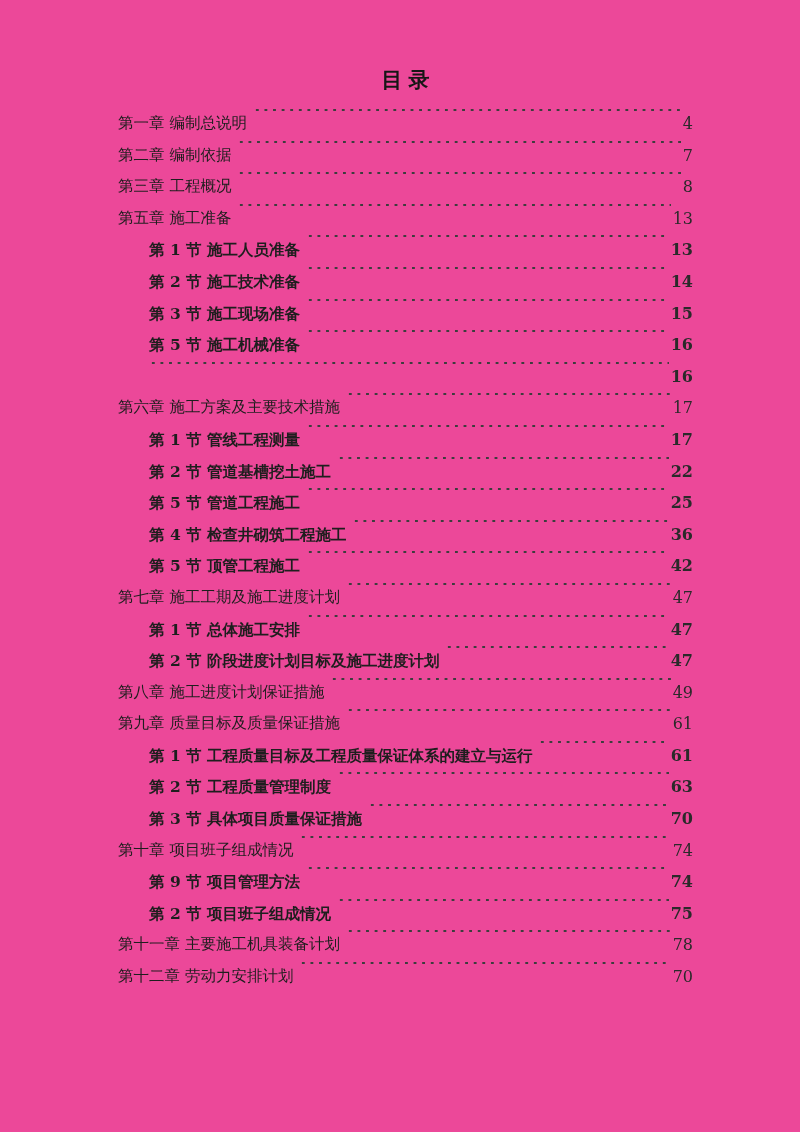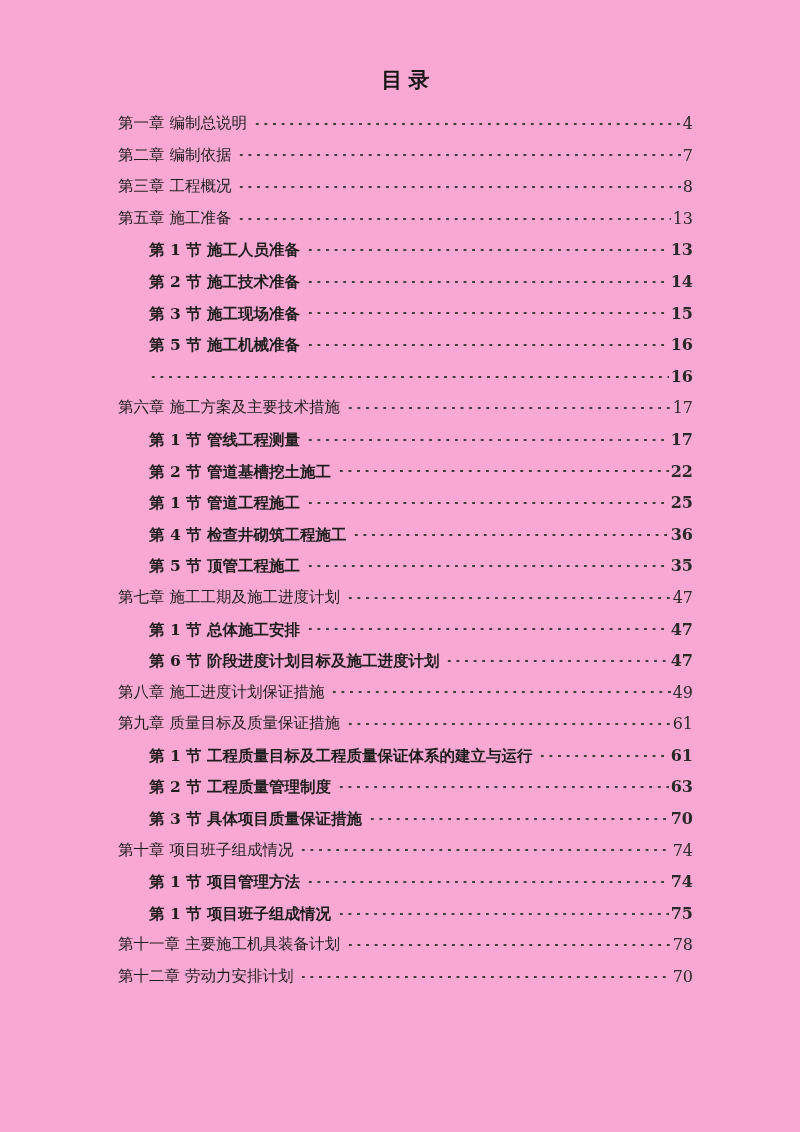--- a/index.html
+++ b/index.html
@@ -12,38 +12,38 @@
     height: 1132px;
     overflow: hidden;
     font-family: "DejaVu Serif", "Liberation Serif", serif;
     color: #1e1e1e;
   }
   .page {
     box-sizing: border-box;
     width: 800px;
     height: 1132px;
     padding: 66px 107px 0 118px;
-    background: #f9a8d4;
+    background: #ec4899;
   }
   .doc-title {
     margin: 0 0 14px 0;
     font-size: 21px;
     font-weight: bold;
     line-height: 28px;
     text-align: center;
     letter-spacing: 6px;
     padding-left: 6px; 
     color: #161616;
   }
   .toc {
     width: 100%;
   }
   .toc-row {
     display: flex;
-    align-items: center;
+    align-items: flex-start;
     line-height: 31.6px;
     font-size: 15.5px;
     white-space: nowrap;
   }
   .toc-row.level-2 {
     padding-left: 31px;
     font-weight: bold;
   }
   .toc-label {
     flex: 0 0 auto;
@@ -138,51 +138,51 @@
     <span class="toc-page">17</span>
   </div>
 
   <div class="toc-row level-2">
     <span class="toc-label">第 2 节 管道基槽挖土施工</span>
     <span class="leader"></span>
     <span class="toc-page">22</span>
   </div>
 
   <div class="toc-row level-2">
-    <span class="toc-label">第 1 节 管道工程施工</span>
+    <span class="toc-label">第 5 节 管道工程施工</span>
     <span class="leader"></span>
     <span class="toc-page">25</span>
   </div>
 
   <div class="toc-row level-2">
     <span class="toc-label">第 4 节 检查井砌筑工程施工</span>
     <span class="leader"></span>
     <span class="toc-page">36</span>
   </div>
 
   <div class="toc-row level-2">
     <span class="toc-label">第 5 节 顶管工程施工</span>
     <span class="leader"></span>
-    <span class="toc-page">35</span>
+    <span class="toc-page">42</span>
   </div>
 
   <div class="toc-row level-1">
     <span class="toc-label">第七章 施工工期及施工进度计划</span>
     <span class="leader"></span>
     <span class="toc-page">47</span>
   </div>
 
   <div class="toc-row level-2">
     <span class="toc-label">第 1 节 总体施工安排</span>
     <span class="leader"></span>
     <span class="toc-page">47</span>
   </div>
 
   <div class="toc-row level-2">
-    <span class="toc-label">第 6 节 阶段进度计划目标及施工进度计划</span>
+    <span class="toc-label">第 2 节 阶段进度计划目标及施工进度计划</span>
     <span class="leader"></span>
     <span class="toc-page">47</span>
   </div>
 
   <div class="toc-row level-1">
     <span class="toc-label">第八章 施工进度计划保证措施</span>
     <span class="leader"></span>
     <span class="toc-page">49</span>
   </div>
 
@@ -210,27 +210,27 @@
     <span class="toc-page">70</span>
   </div>
 
   <div class="toc-row level-1">
     <span class="toc-label">第十章 项目班子组成情况</span>
     <span class="leader"></span>
     <span class="toc-page">74</span>
   </div>
 
   <div class="toc-row level-2">
-    <span class="toc-label">第 1 节 项目管理方法</span>
+    <span class="toc-label">第 9 节 项目管理方法</span>
     <span class="leader"></span>
     <span class="toc-page">74</span>
   </div>
 
   <div class="toc-row level-2">
-    <span class="toc-label">第 1 节 项目班子组成情况</span>
+    <span class="toc-label">第 2 节 项目班子组成情况</span>
     <span class="leader"></span>
     <span class="toc-page">75</span>
   </div>
 
   <div class="toc-row level-1">
     <span class="toc-label">第十一章 主要施工机具装备计划</span>
     <span class="leader"></span>
     <span class="toc-page">78</span>
   </div>
 

